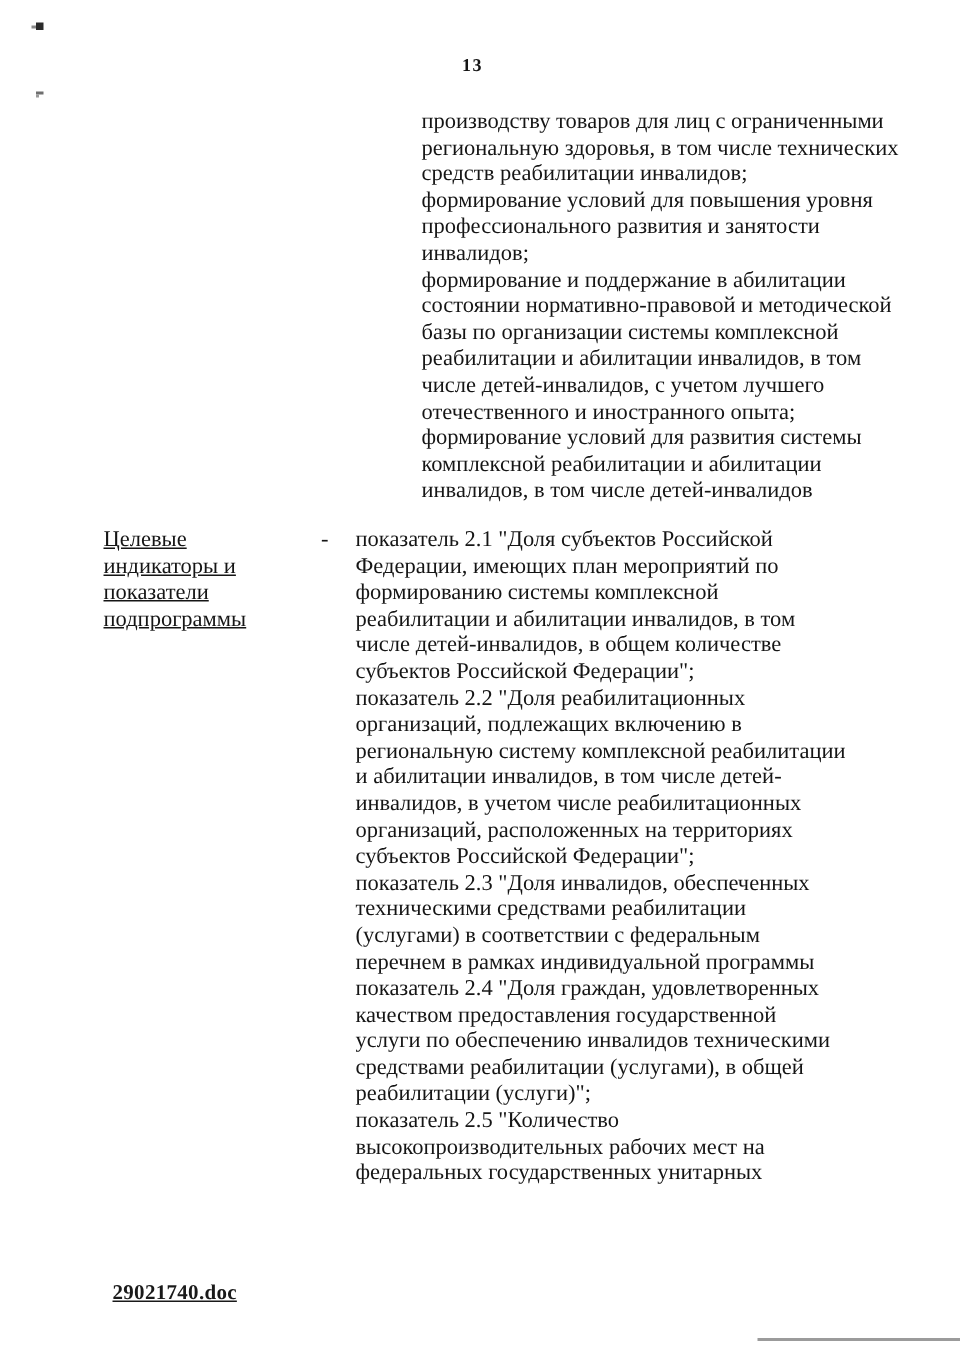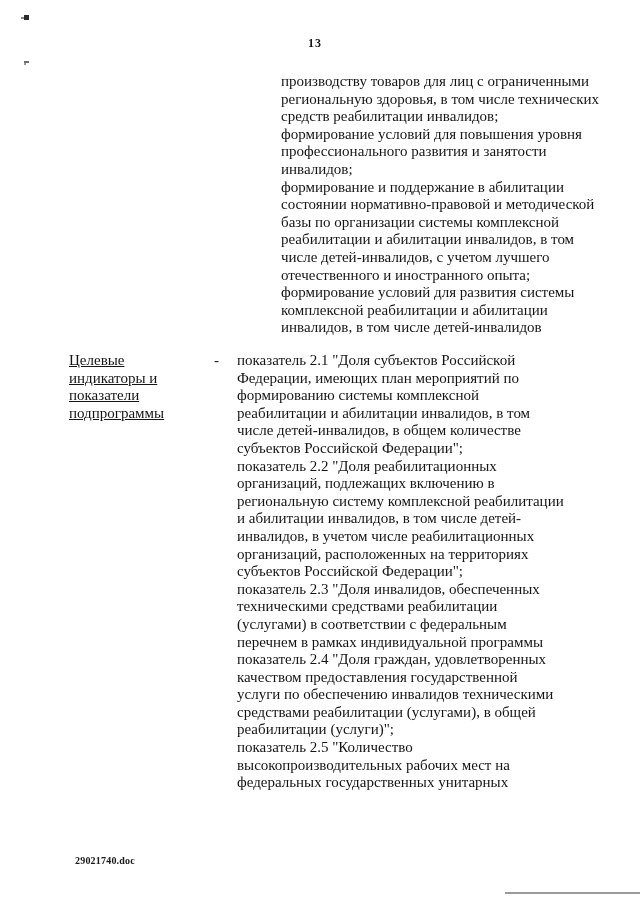--- a/index.html
+++ b/index.html
@@ -52,24 +52,25 @@
     left: 237px;
     top: 352px;
   }
   .tline {
     height: 17.6px;
   }
   .footer-filename {
     position: absolute;
     left: 75px;
     top: 855px;
-    font-size: 10px;
+    font-size: 14px;
     font-weight: bold;
     letter-spacing: 0.2px;
     color: #1a1a1a;
+    text-decoration: underline;
   }
   .speck-1 {
     position: absolute;
     left: 24px;
     top: 15px;
     width: 5px;
     height: 5px;
     background: #2b2b2b;
   }
   .speck-1::before {

